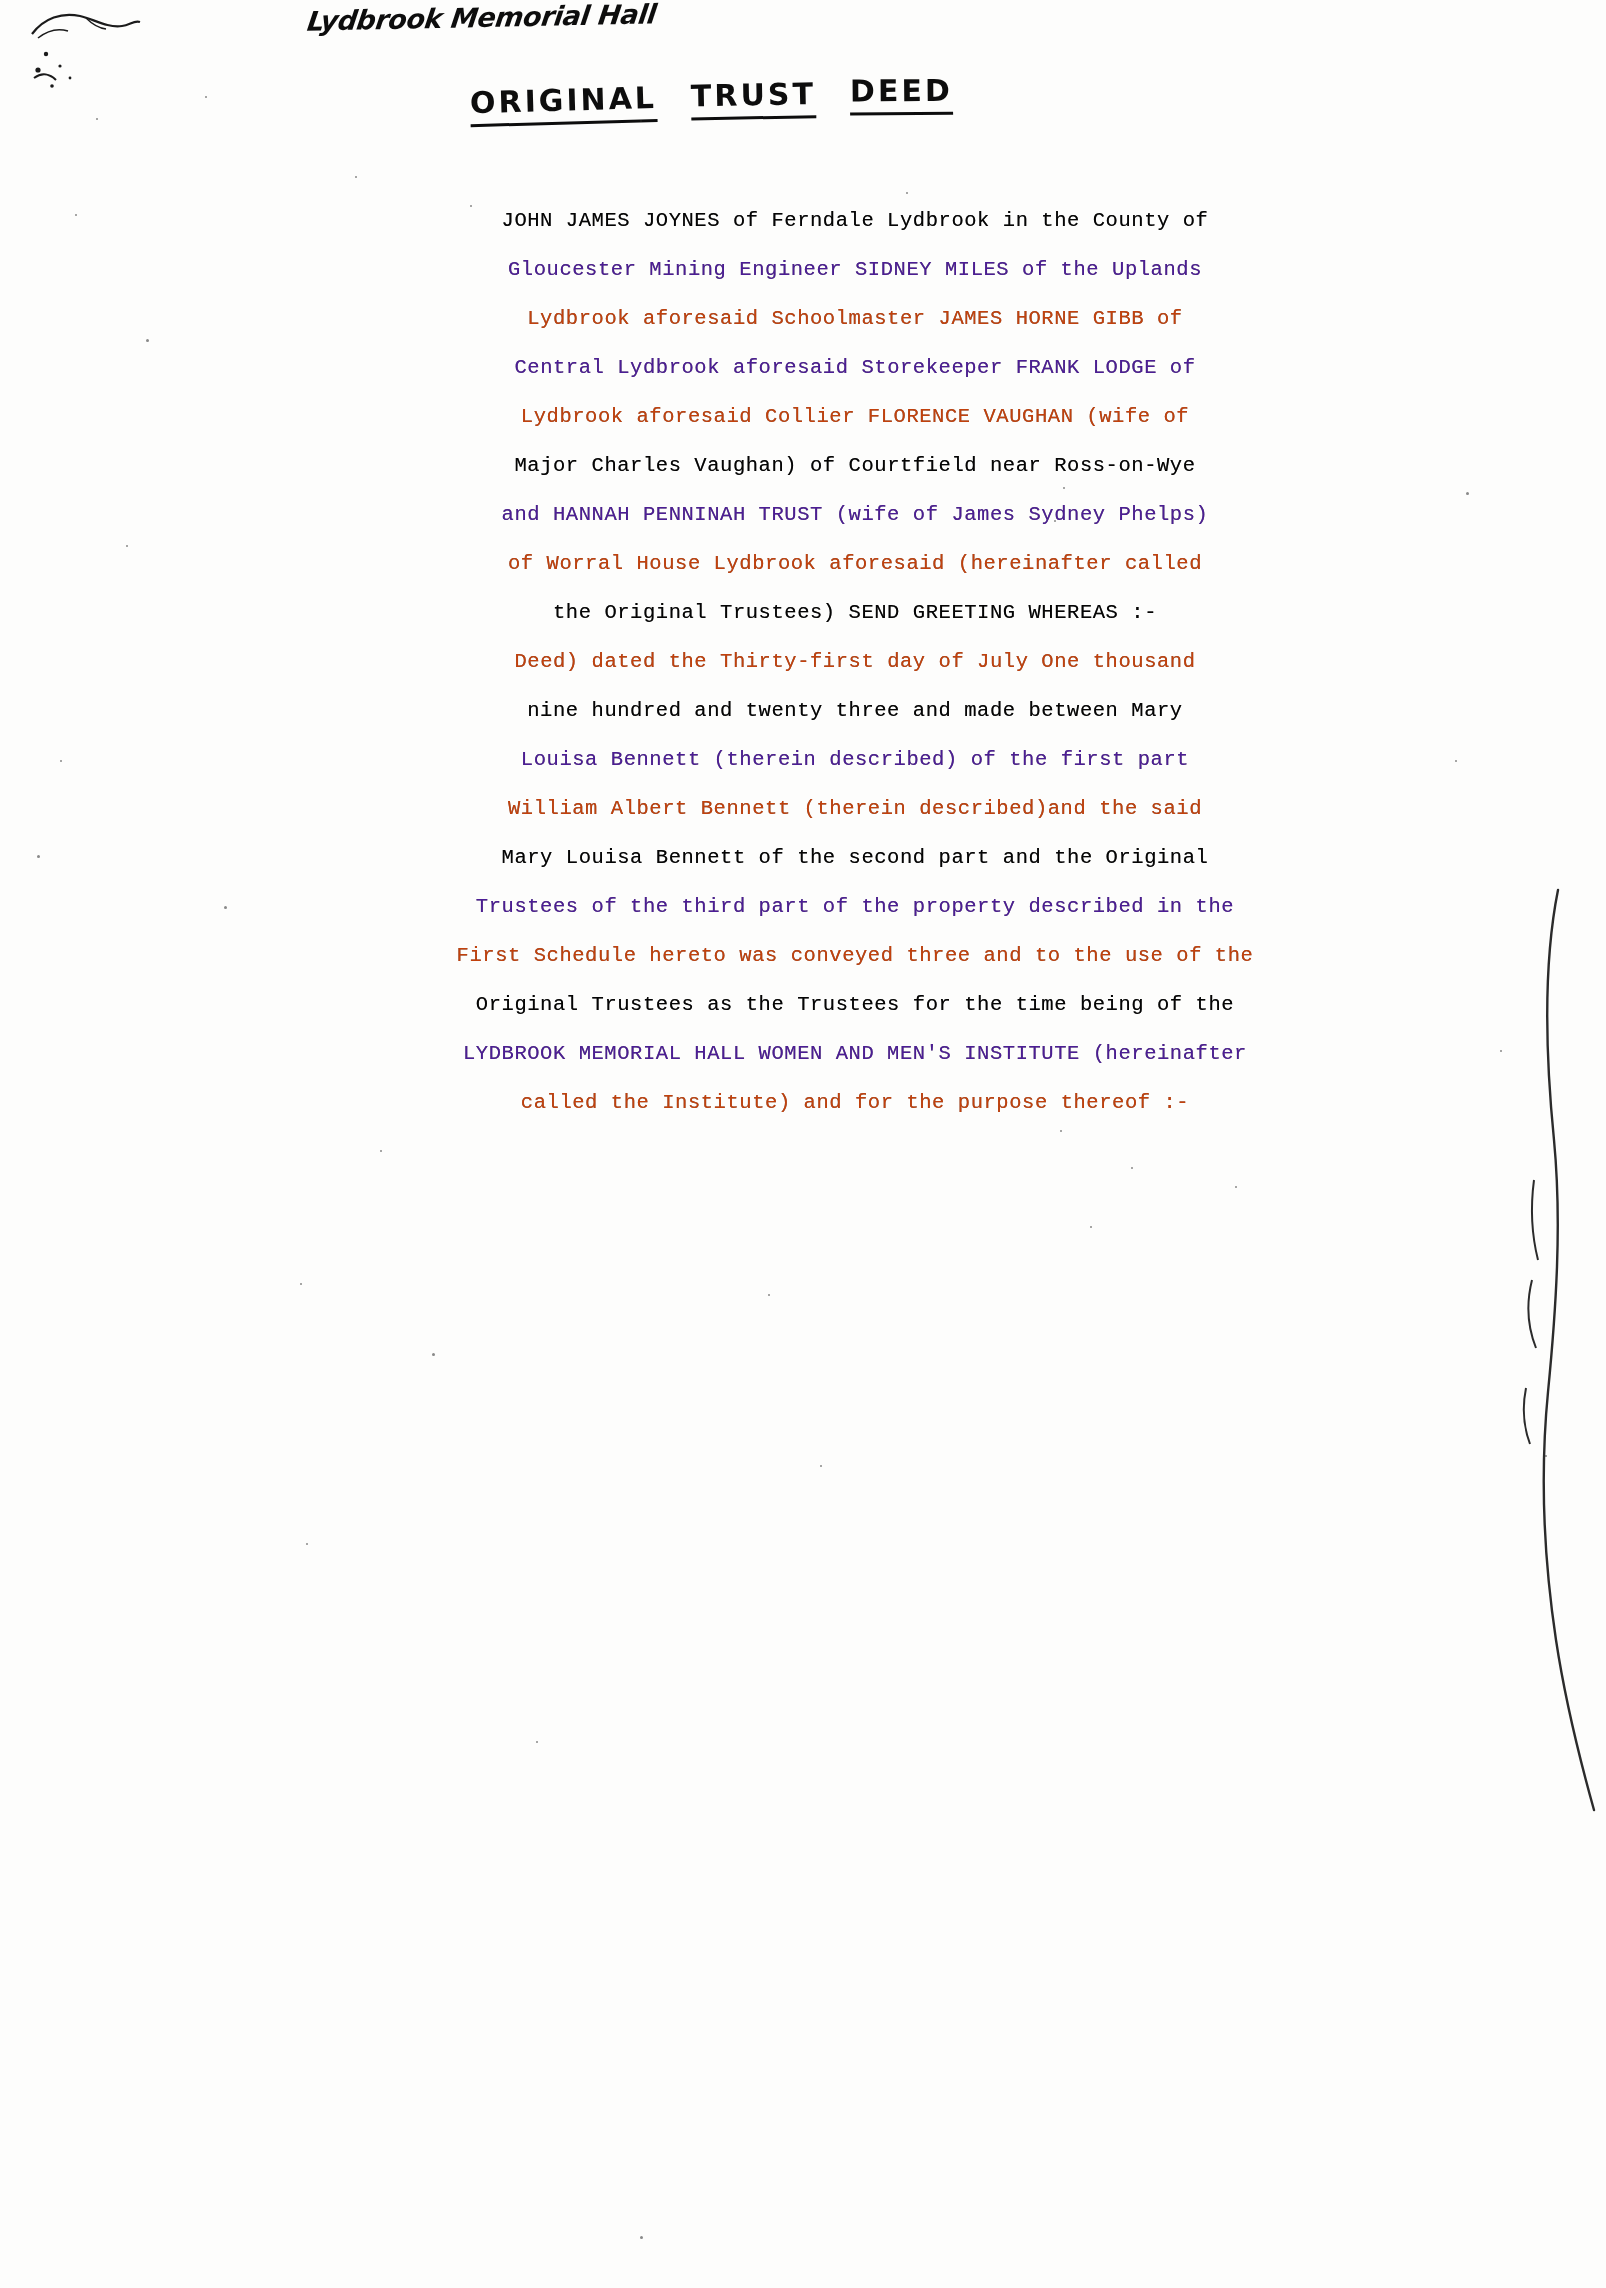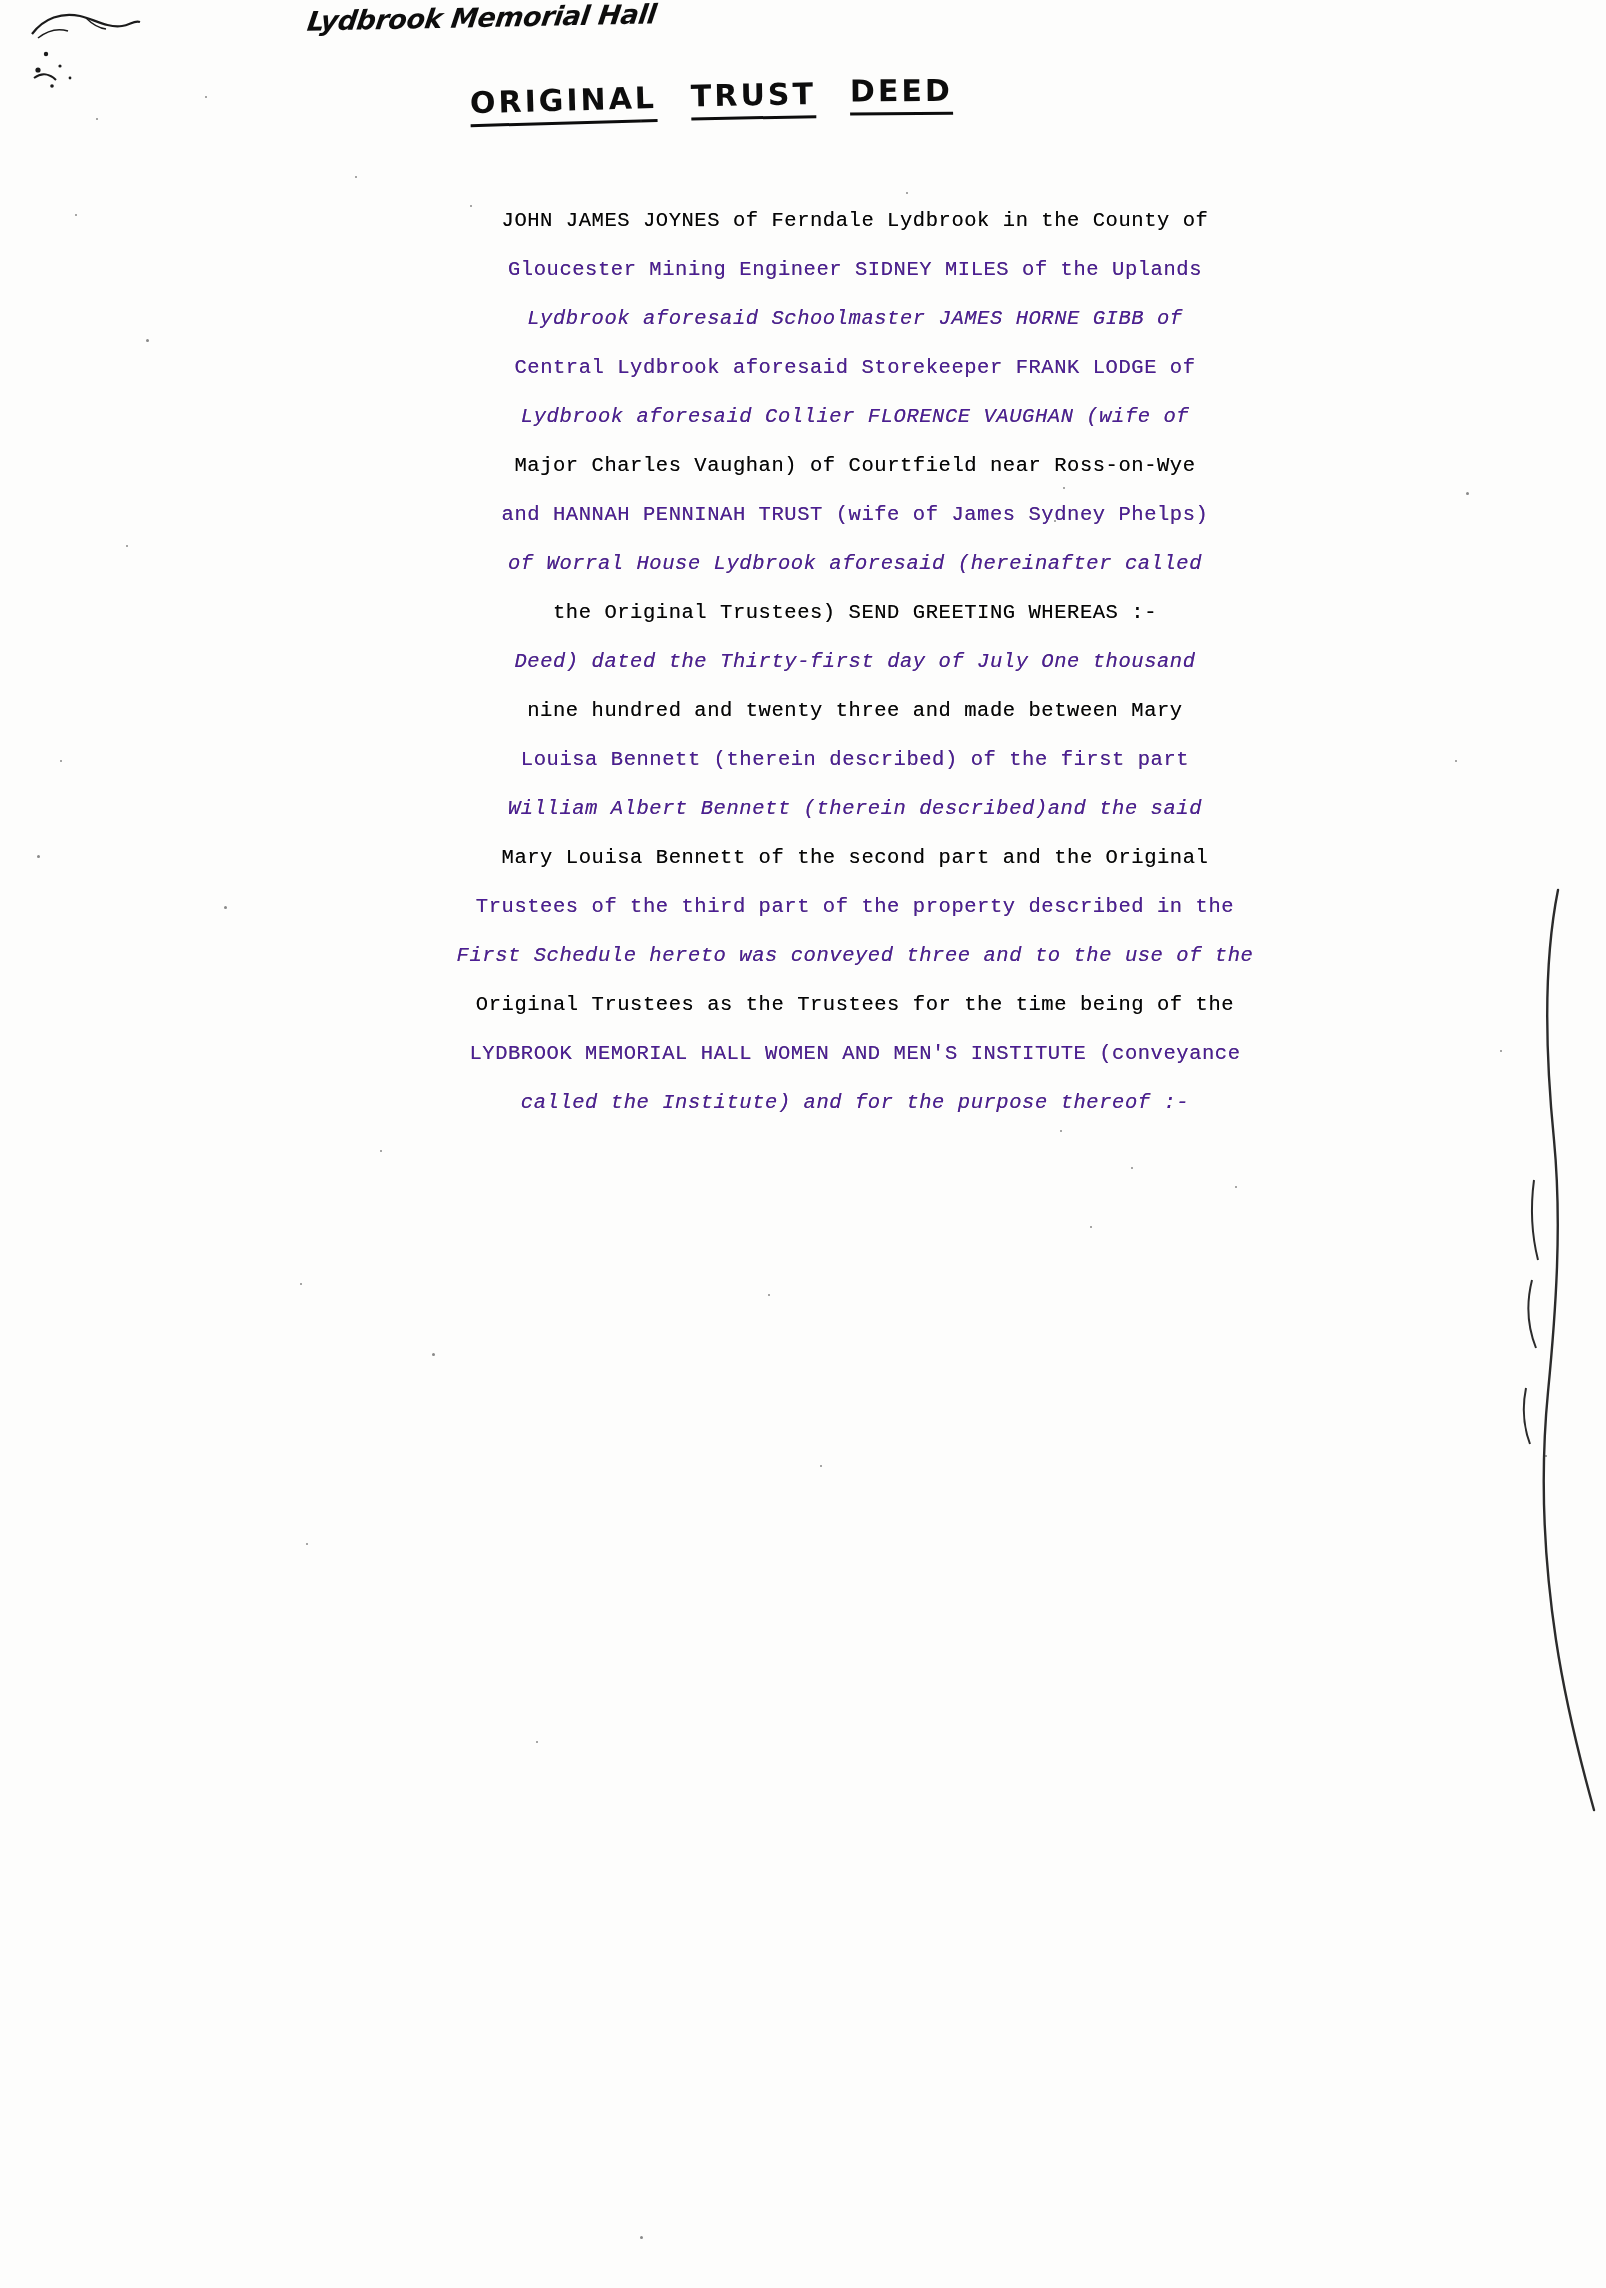--- a/index.html
+++ b/index.html
@@ -94,21 +94,21 @@
 
   .line {
     font-family: "Liberation Mono", "DejaVu Sans Mono", monospace;
     font-size: 20.5px;
     line-height: 49px;
     letter-spacing: 0.55px;
     white-space: pre;
     color: #4c1d95;
     text-shadow: 0 0 0.6px rgba(0,0,0,.55);
   }
-  .line.ink-lo  { color: #4c1d95; font-style: italic; }
+  .line.ink-lo  { color: #c2410c; }
   .line.ink-hi  { color: #050505; }
 
   
   .margin-mark {
     position: absolute;
     right: 0;
     top: 880px;
     width: 120px;
     height: 1000px;
     pointer-events: none;
@@ -152,21 +152,21 @@
       <div class="line ink-lo">of Worral House Lydbrook aforesaid (hereinafter called</div>
       <div class="line ink-hi">the Original Trustees) SEND GREETING WHEREAS :-</div>
       <div class="line ink-lo">Deed) dated the Thirty-first day of July One thousand</div>
       <div class="line ink-hi">nine hundred and twenty three and made between Mary</div>
       <div class="line ">Louisa Bennett (therein described) of the first part</div>
       <div class="line ink-lo">William Albert Bennett (therein described)and the said</div>
       <div class="line ink-hi">Mary Louisa Bennett of the second part and the Original</div>
       <div class="line ">Trustees of the third part of the property described in the</div>
       <div class="line ink-lo">First Schedule hereto was conveyed three and to the use of the</div>
       <div class="line ink-hi">Original Trustees as the Trustees for the time being of the</div>
-      <div class="line ">LYDBROOK MEMORIAL HALL WOMEN AND MEN'S INSTITUTE (conveyance</div>
+      <div class="line ">LYDBROOK MEMORIAL HALL WOMEN AND MEN'S INSTITUTE (hereinafter</div>
       <div class="line ink-lo">called the Institute) and for the purpose thereof :-</div>
     </div>
 
   <div class="margin-mark">
     <svg width="120" height="1000" viewBox="0 0 120 1000" aria-hidden="true">
       <path d="M72 10 C56 90, 60 180, 68 260 C76 344, 70 430, 62 512
                C54 594, 58 680, 70 760 C80 826, 94 880, 108 930" fill="none" stroke="#2b2b2b" stroke-width="2.4" stroke-linecap="round"></path>
       <path d="M48 300 C44 330, 46 356, 52 380" fill="none" stroke="#2b2b2b" stroke-width="2"></path>
       <path d="M46 400 C40 424, 42 448, 50 468" fill="none" stroke="#2b2b2b" stroke-width="2"></path>
       <path d="M40 508 C36 528, 38 548, 44 564" fill="none" stroke="#2b2b2b" stroke-width="2"></path>

